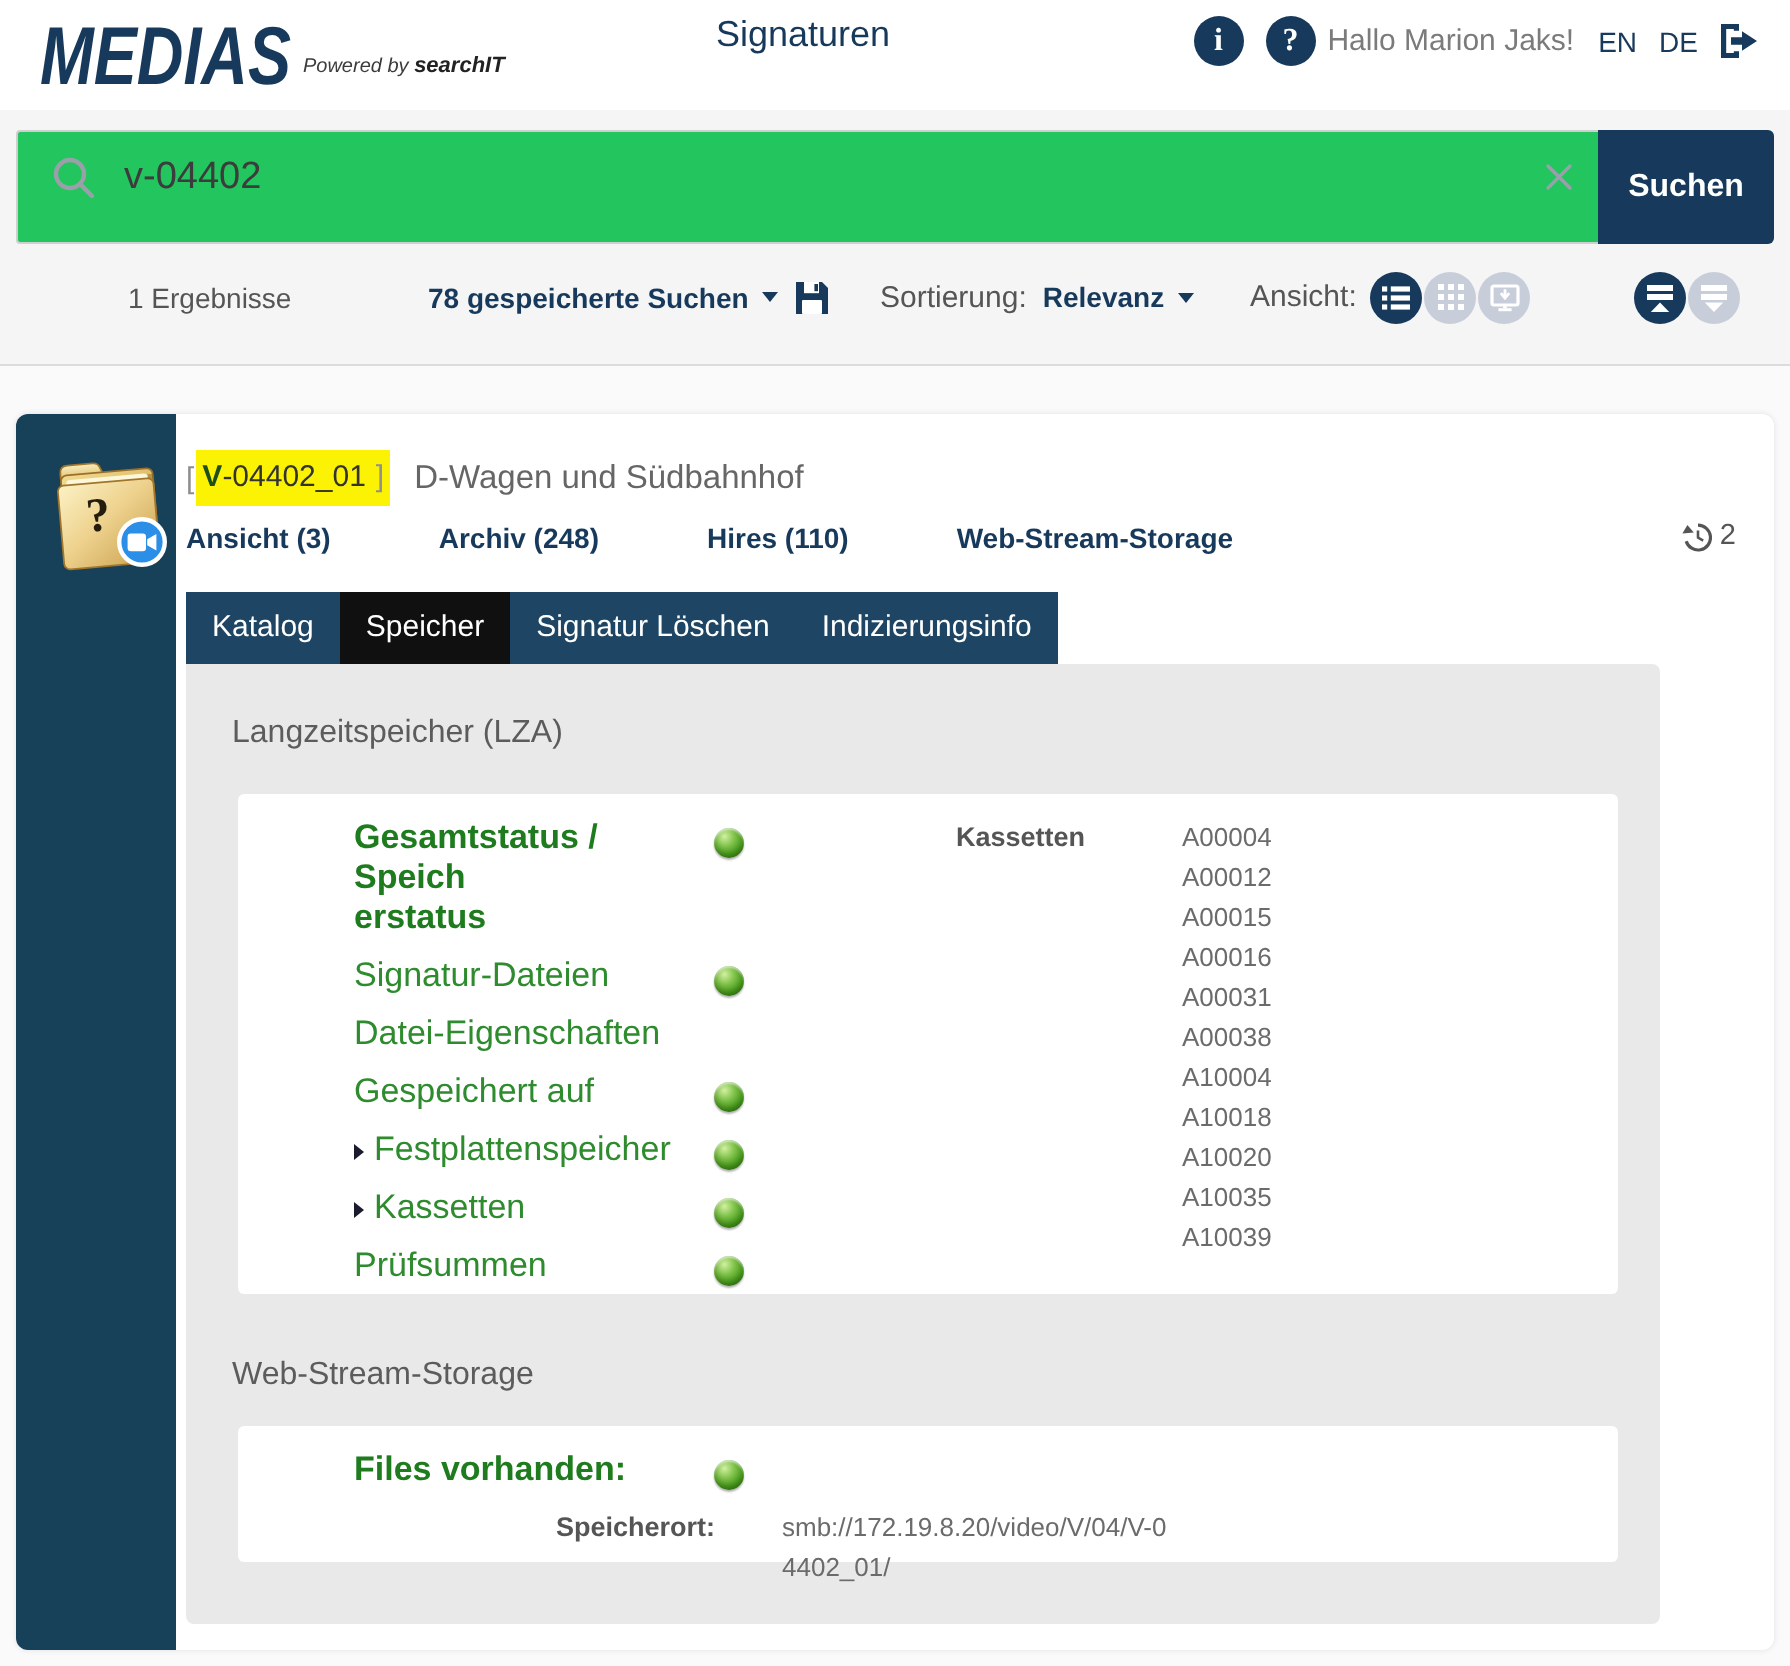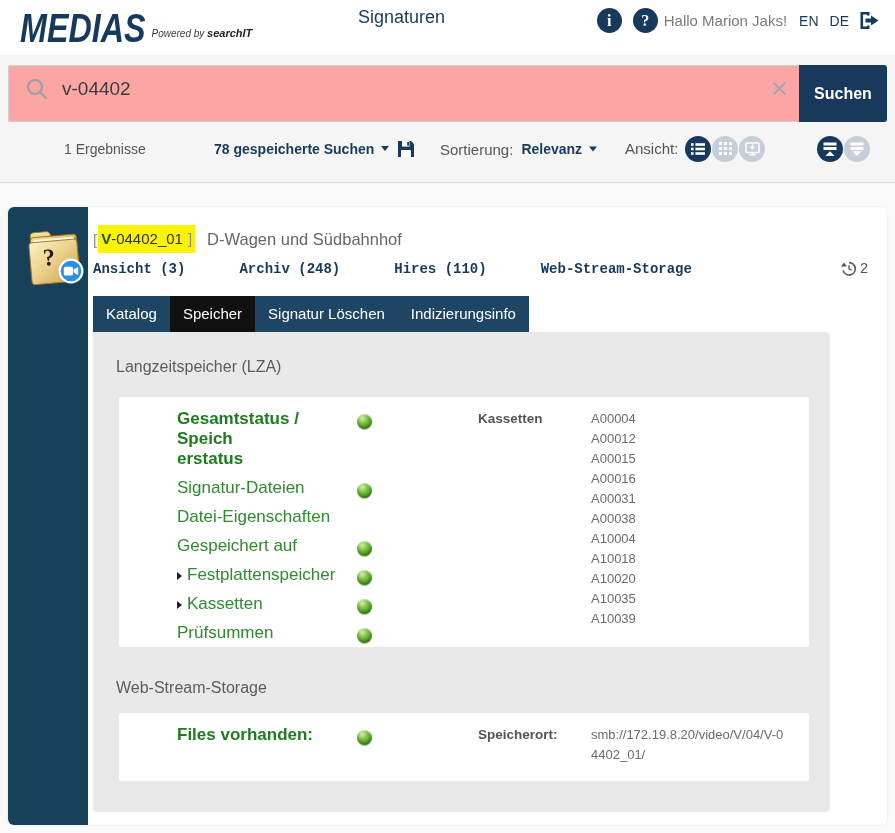--- a/index.html
+++ b/index.html
@@ -72,21 +72,21 @@
   
   .search-section {
     background: #f5f5f6;
     height: 128px;
     border-bottom: 1px solid #dcdcdc;
     padding: 10px 8px 0 8px;
   }
   .search-row { display: flex; height: 57px; }
   .search-box {
     flex: 1;
-    background: #fca5a5;
+    background: #22c55e;
     border: 1px solid #cfcfcf;
     border-right: none;
     display: flex;
     align-items: center;
     padding: 0 11px 10px 16px;
     border-radius: 2px 0 0 2px;
   }
   .search-text { flex: 1; border: none; outline: none; font-family: inherit; font-size: 19px; color: #3c3c3c; margin-left: 13px; background: transparent; }
   .clear-x { display: flex; cursor: pointer; }
   .search-btn {
@@ -142,21 +142,21 @@
 
   .sig-row { display: flex; align-items: center; font-size: 15px; line-height: 19px; }
   .bracket { color: #8f8f8f; }
   .sig-highlight { background: #fbf303; padding: 4px 3px 5px 3px; margin-left: 1px; }
   .sig-v { color: #1c4f1c; font-weight: 700; }
   .sig-rest { color: #333; }
   .sig-highlight .bracket { margin-left: 5px; }
   .result-title { color: #666; font-size: 16.5px; margin-left: 12px; }
 
   .links-row { display: flex; margin-top: 8px; font-size: 14px; line-height: 16px; }
-  .result-link { color: #17395b; font-weight: 700; margin-right: 54px; font-family: Liberation Mono, monospace; }
+  .result-link { color: #17395b; font-weight: 700; margin-right: 54px; }
   .history { position: absolute; right: 19px; top: 53px; color: #555; font-size: 14.5px; display: flex; align-items: center; }
   .history svg { margin-right: 4px; }
 
   .tabs-row { display: flex; margin-top: 19px; }
   .tab {
     background: #1e4664;
     color: #fff;
     font-size: 15px;
     line-height: 36px;
     padding: 0 13px;
@@ -174,21 +174,21 @@
   }
   .panel-heading { color: #5c5c5c; font-size: 16px; font-weight: 400; line-height: 20px; }
   .inner-card {
     background: #fff;
     border-radius: 3px;
     margin-left: 3px;
     display: flex;
     padding: 12px 0 0 18px;
   }
   .inner-card-1 { height: 250px; margin-top: 20px; }
-  .inner-card-2 { height: 68px; margin-top: 15px; }
+  .inner-card-2 { height: 68px; margin-top: 15px; flex-direction: column; }
   .panel-heading-2 { margin-top: 31px; }
 
   .status-col { width: 200px; flex: none; }
   .status-row { display: flex; align-items: flex-start; margin-bottom: 9px; }
   .status-label {
     width: 180px;
     flex: none;
     color: #2e8b2e;
     font-size: 17px;
     line-height: 20px;

